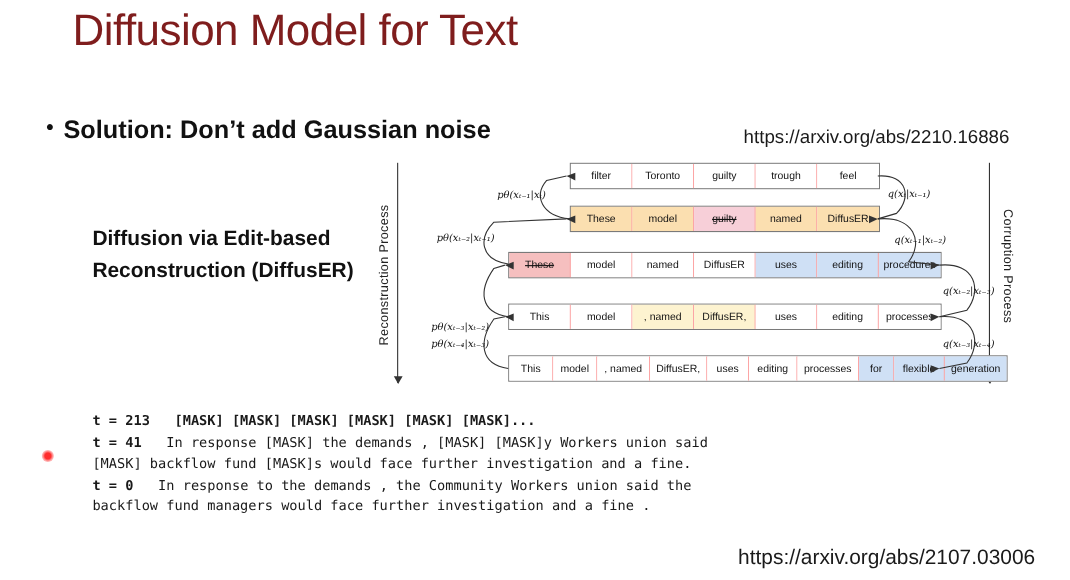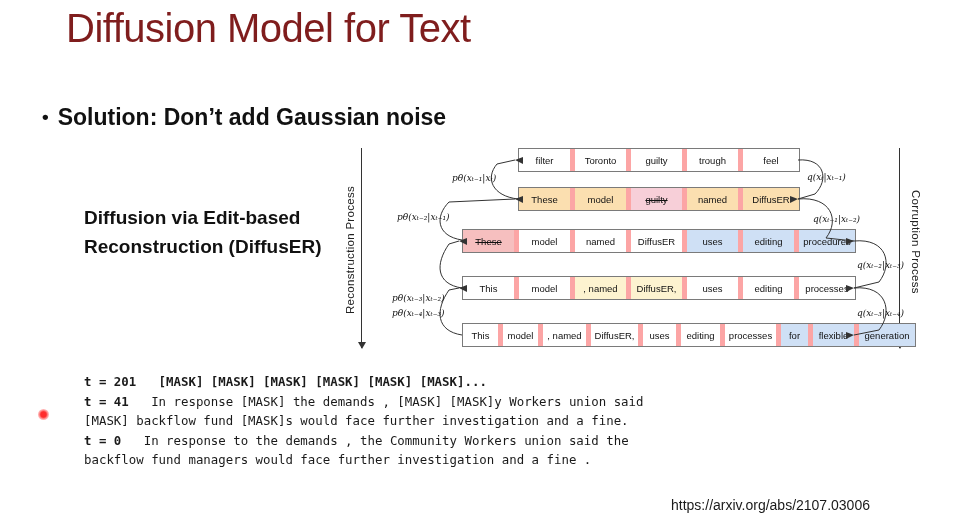--- a/index.html
+++ b/index.html
@@ -26,21 +26,21 @@
     display:flex; align-items:flex-start; gap:9px;
   }
   .bullet .dot{font-size:19px; line-height:26px;}
 
   .link-top{
     position:absolute; left:676px; top:115px;
     font-size:17px; color:#1a1a1a;
   }
   .link-bottom{
     position:absolute; left:671px; top:497px;
-    font-size:14px; color:#1a1a1a;
+    font-size:19px; color:#1a1a1a;
   }
 
   .caption{
     position:absolute; left:84px; top:203px;
     font-size:19px; font-weight:bold; color:#111;
     line-height:29px; width:250px;
   }
 
   
   .figure{
@@ -72,21 +72,21 @@
     border-top:7px solid #333;
   }
 
   .row{
     position:absolute; display:flex; height:24px;
     border:1px solid #7a7a7a; box-sizing:border-box; background:#fff;
   }
   .cell{
     display:flex;align-items:center;justify-content:center;
     font-size:9.5px; color:#111;
-    border-right:5px solid #fca5a5;
+    border-right:1px solid #fca5a5;
     box-sizing:border-box; height:100%;
     padding:0 2px; white-space:nowrap;
   }
   .cell:last-child{border-right:none;}
   .c-white{background:#ffffff;}
   .c-orange{background:#fbdfb0;}
   .c-pink{background:#f7cfd8;}
   .c-red{background:#f6bfbf;}
   .c-blue{background:#cfe0f5;}
   .c-yellow{background:#fdf3d0;}
@@ -124,20 +124,21 @@
 
 <div class="slide">
 
   <div class="title">Diffusion Model for Text</div>
 
   <div class="bullet">
     <span class="dot">•</span>
     <span>Solution: Don’t add Gaussian noise</span>
   </div>
 
+  <div class="link-top">https://arxiv.org/abs/2210.16886</div>
   <div class="link-bottom">https://arxiv.org/abs/2107.03006</div>
 
   <div class="caption">Diffusion via Edit-based Reconstruction (DiffusER)</div>
 
   <div class="figure">
 
     <div class="varrow left"></div>
     <div class="vlabel left">Reconstruction Process</div>
 
     <div class="varrow right"></div>
@@ -225,21 +226,21 @@
     <div class="qlabel" style="left:470px; top:32px;">q(xₜ|xₜ₋₁)</div>
     <div class="qlabel" style="left:476px; top:74px;">q(xₜ₋₁|xₜ₋₂)</div>
     <div class="qlabel" style="left:520px; top:120px;">q(xₜ₋₂|xₜ₋₃)</div>
     <div class="qlabel" style="left:520px; top:168px;">q(xₜ₋₃|xₜ₋₄)</div>
   </div>
 
   <div class="laser"></div>
 
   <div class="mono">
     <div>
-      <b>t = 201</b>
+      <b>t = 213</b>
       &nbsp;&nbsp;<b>[MASK] [MASK] [MASK] [MASK] [MASK] [MASK]...</b>
     </div>
     <div>
       <b>t = 41</b>
       &nbsp;&nbsp;<span>In response [MASK] the demands , [MASK] [MASK]y Workers union said [MASK] backflow fund [MASK]s would face further investigation and a fine.</span>
     </div>
     <div>
       <b>t = 0</b>
       &nbsp;&nbsp;<span>In response to the demands , the Community Workers union said the backflow fund managers would face further investigation and a fine .</span>
     </div>

